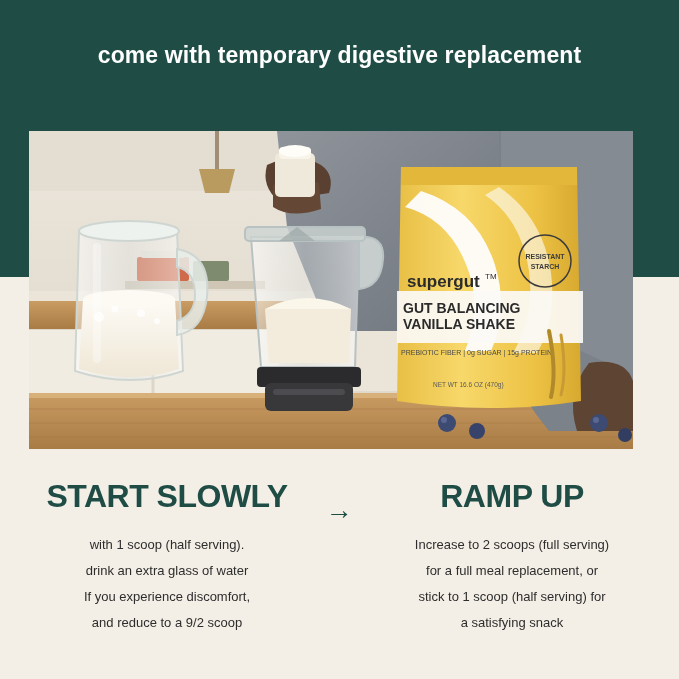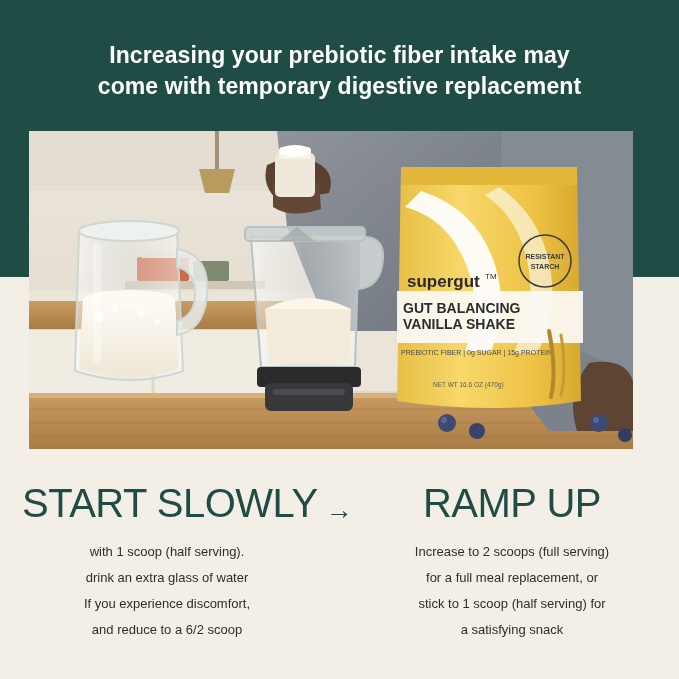--- a/index.html
+++ b/index.html
@@ -53,25 +53,25 @@
     align-items:flex-start;
   }
   .col{
     width:290px;
     text-align:center;
   }
   .col.left{margin-left:22px;}
   .col.right{margin-right:22px;}
   .headline{
     color:#1f4d45;
-    font-size:40px;
-    font-weight:normal;
+    font-size:32px;
+    font-weight:bold;
     letter-spacing:-0.5px;
     line-height:44px;
-    margin:7px 0 14px 0;
+    margin:0 0 14px 0;
     white-space:nowrap;
   }
   .body{
     color:#2d2d2d;
     font-size:13px;
     line-height:26px;
   }
   .body .ln{display:block;}
   .arrow{
     position:absolute;left:339px;top:48px;
@@ -83,21 +83,20 @@
     transform:translateX(-50%);
   }
 </style>
 </head>
 <body>
 
 <div class="card">
 
   <div class="banner">
     <div class="banner-title">
-      <span>Increasing your prebiotic fiber intake may</span>
       <span class="l2">come with temporary digestive replacement</span>
     </div>
   </div>
 
   <div class="photo">
     <svg width="604" height="318" viewBox="0 0 604 318" xmlns="http://www.w3.org/2000/svg">
       <defs>
         <linearGradient id="wallg" x1="0" y1="0" x2="0" y2="1">
           <stop offset="0%" stop-color="#ece6dc"></stop>
           <stop offset="100%" stop-color="#ded6c9"></stop>
@@ -233,21 +232,21 @@
 
   <div class="bottom">
     <div class="cols">
 
       <div class="col left">
         <div class="headline">START SLOWLY</div>
         <div class="body">
           <span class="ln">with 1 scoop (half serving).</span>
           <span class="ln">drink an extra glass of water</span>
           <span class="ln">If you experience discomfort,</span>
-          <span class="ln">and reduce to a 6/2 scoop</span>
+          <span class="ln">and reduce to a 9/2 scoop</span>
         </div>
       </div>
 
       <div class="col right">
         <div class="headline">RAMP UP</div>
         <div class="body">
           <span class="ln">Increase to 2 scoops (full serving)</span>
           <span class="ln">for a full meal replacement, or</span>
           <span class="ln">stick to 1 scoop (half serving) for</span>
           <span class="ln">a satisfying snack</span>

